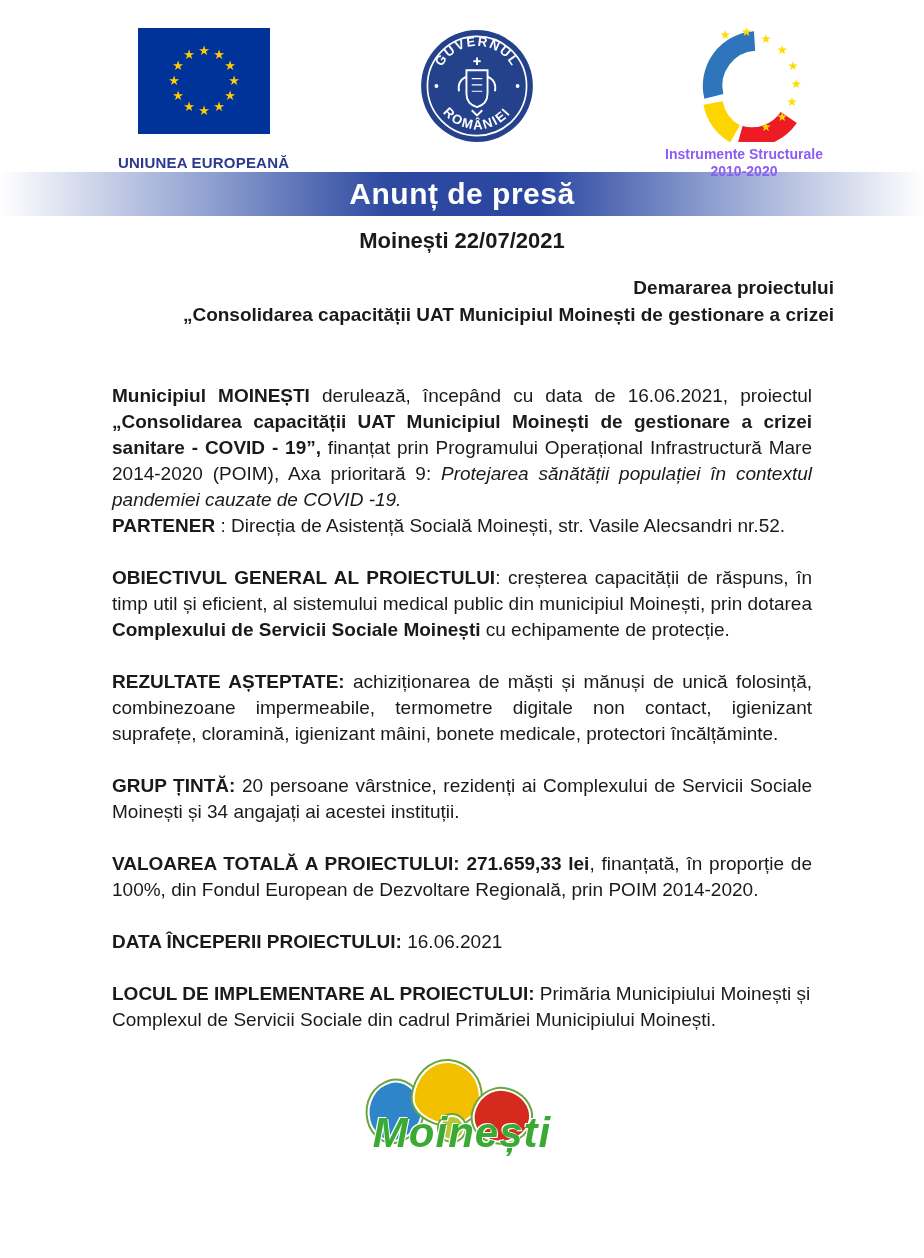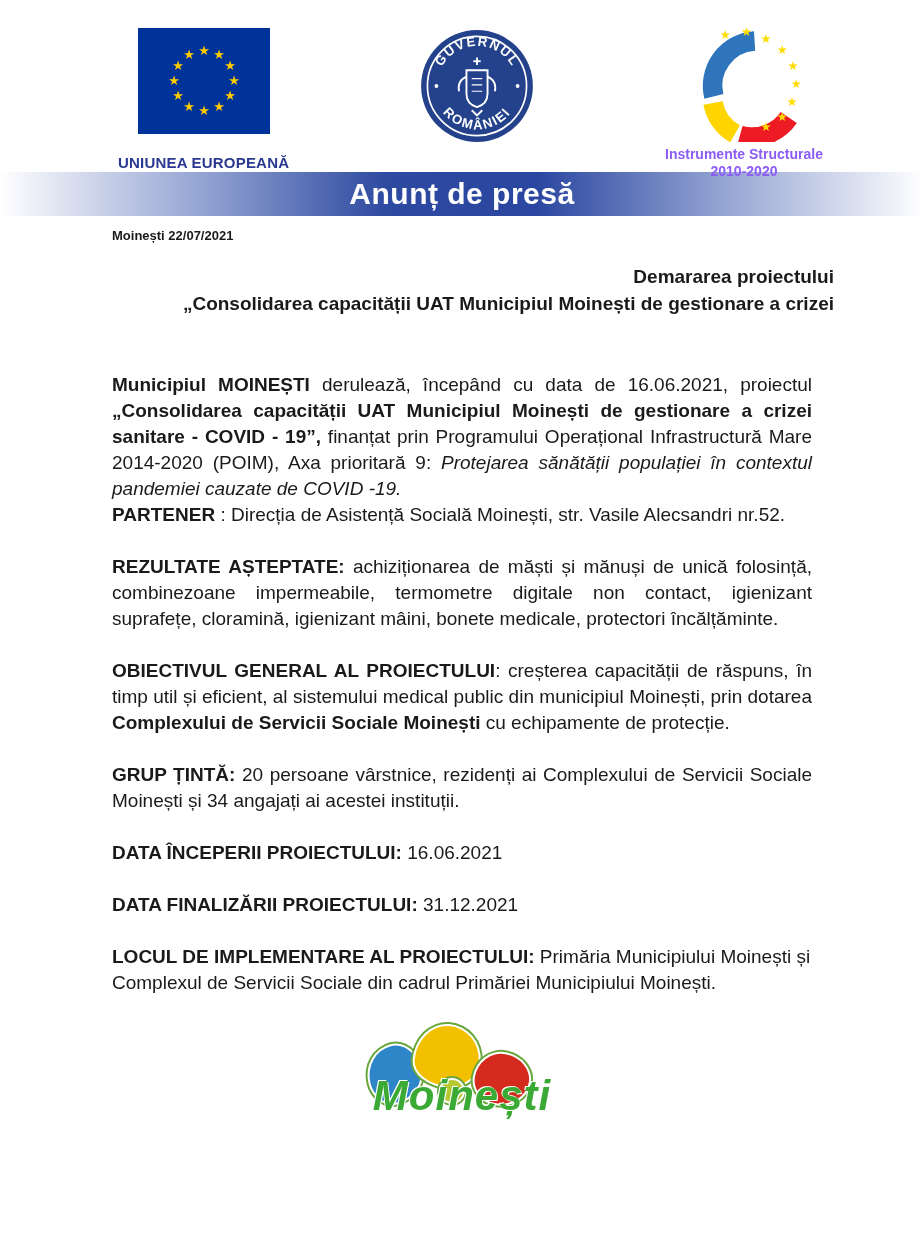--- a/index.html
+++ b/index.html
@@ -15,21 +15,21 @@
   .eu-label{color:#2b3990;font-weight:bold;font-size:15px;margin-top:20px;letter-spacing:.2px;}
   .is-label{color:#8b5cf6;font-weight:bold;font-size:14px;text-align:center;line-height:17px;margin-top:4px;}
   
   .banner{
     margin-top:4px;height:44px;
     background:linear-gradient(90deg,#ffffff 0%,#93a3d2 22%,#2d49a0 42%,#2a46a0 58%,#93a3d2 78%,#ffffff 100%);
     display:flex;align-items:center;justify-content:center;
   }
   .banner span{color:#ffffff;font-size:30px;font-weight:bold;letter-spacing:.5px;}
   
-  .date-line{margin:12px 112px 0;text-align:left;font-weight:bold;font-size:13px;}
+  .date-line{margin:12px 112px 0;text-align:center;font-weight:bold;font-size:22px;}
   
   .heading{margin:20px 90px 0;text-align:right;font-weight:bold;font-size:19px;line-height:27px;}
   
   .body-text{margin:55px 112px 0;font-size:19px;line-height:26px;}
   .body-text p{margin:0 0 26px 0;}
   .body-text p.tight{margin-bottom:0;}
   .body-text p.justify{text-align:justify;}
   .body-text p.left{text-align:left;}
   .body-text p.center{text-align:center;}
   .b{font-weight:bold;}
@@ -135,25 +135,25 @@
   <div class="date-line">Moinești 22/07/2021</div>
 
   <div class="heading">
     <div>Demararea proiectului</div>
     <div>„Consolidarea capacității UAT Municipiul Moinești de gestionare a crizei</div>
   </div>
 
   <div class="body-text">
       <p class="justify tight"><span class="b">Municipiul MOINEȘTI </span><span>derulează, începând cu data de 16.06.2021, proiectul </span><span class="b">„Consolidarea capacității UAT Municipiul Moinești de gestionare a crizei sanitare - COVID - 19”,</span><span> finanțat prin Programului Operațional Infrastructură Mare 2014-2020 (POIM), Axa prioritară 9: </span><span class="i">Protejarea sănătății populației în contextul pandemiei cauzate de COVID -19.</span></p>
       <p class="left"><span class="b">PARTENER </span><span>: Direcția de Asistență Socială Moinești, str. Vasile Alecsandri nr.52.</span></p>
+      <p class="justify"><span class="b">OBIECTIVUL GENERAL AL PROIECTULUI</span><span>: creșterea capacității de răspuns, în timp util și eficient, al sistemului medical public din municipiul Moinești, prin dotarea </span><span class="b">Complexului de Servicii Sociale Moinești</span><span> cu echipamente de protecție.</span></p>
       <p class="justify"><span class="b">REZULTATE AȘTEPTATE:</span><span> achiziționarea de măști și mănuși de unică folosință, combinezoane impermeabile, termometre digitale non contact, igienizant suprafețe, cloramină,  igienizant mâini, bonete medicale, protectori încălțăminte.</span></p>
-      <p class="justify"><span class="b">OBIECTIVUL GENERAL AL PROIECTULUI</span><span>: creșterea capacității de răspuns, în timp util și eficient, al sistemului medical public din municipiul Moinești, prin dotarea </span><span class="b">Complexului de Servicii Sociale Moinești</span><span> cu echipamente de protecție.</span></p>
       <p class="justify"><span class="b">GRUP ȚINTĂ:</span><span> 20 persoane vârstnice, rezidenți ai Complexului de Servicii Sociale Moinești și 34 angajați ai acestei instituții.</span></p>
+      <p class="justify"><span class="b">VALOAREA TOTALĂ A PROIECTULUI: </span><span class="b">271.659,33 lei</span><span>, finanțată, în proporție de 100%, din Fondul European de Dezvoltare Regională, prin POIM 2014-2020.</span></p>
       <p class="left"><span class="b">DATA ÎNCEPERII PROIECTULUI:</span><span> 16.06.2021</span></p>
-      <p class="left"><span class="b">DATA FINALIZĂRII PROIECTULUI:</span><span> 31.12.2021</span></p>
       <p class="left"><span class="b">LOCUL DE IMPLEMENTARE AL PROIECTULUI:</span><span> Primăria Municipiului Moinești și Complexul de Servicii Sociale din cadrul Primăriei Municipiului Moinești.</span></p>
     </div>
 
   <div class="moinesti">
     <div class="blob blob-blue"></div>
     <div class="blob blob-yellow"></div>
     <div class="blob blob-red"></div>
     <div class="blob blob-dot"></div>
     <div class="moinesti-word">Moinești</div>
 

